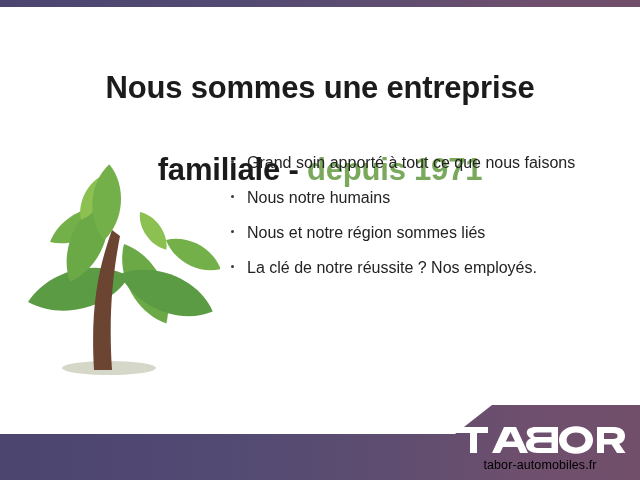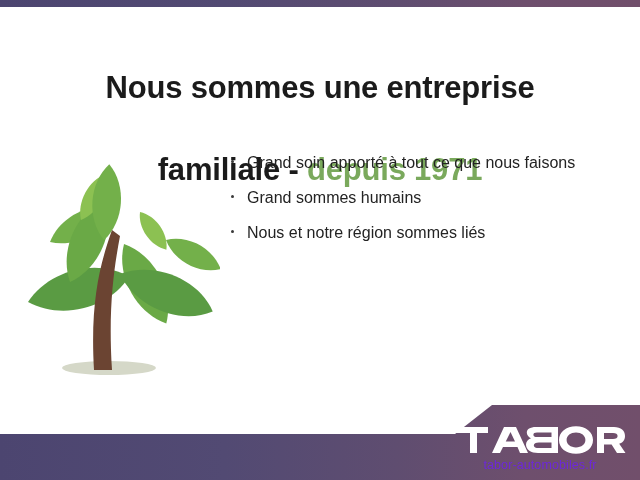--- a/index.html
+++ b/index.html
@@ -117,21 +117,21 @@
   }
   #brand-logo {
     display: block;
     width: 172px;
     height: 32px;
   }
   #brand-url {
     display: block;
     margin-top: 2px;
     font-size: 12.5px;
-    color: #6d28d9;
+    color: #000000;
     letter-spacing: 0.1px;
     text-align: center;
   }
 </style>
 </head>
 <body>
 
 <div id="slide">
 
   <div id="top-bar"></div>
@@ -141,25 +141,29 @@
     <span class="hl-line"><span>familiale - </span><span class="accent">depuis 1971</span></span>
   </div>
 
   <ul id="bullets">
     <li>
       <span class="dot"></span>
       <span>Grand soin apporté à tout ce que nous faisons</span>
     </li>
     <li>
       <span class="dot"></span>
-      <span>Grand sommes humains</span>
+      <span>Nous notre humains</span>
     </li>
     <li>
       <span class="dot"></span>
       <span>Nous et notre région sommes liés</span>
+    </li>
+    <li>
+      <span class="dot"></span>
+      <span>La clé de notre réussite ? Nos employés.</span>
     </li>
   </ul>
 
   <svg id="tree-illustration" viewBox="0 0 212 230">
 
     <ellipse cx="101" cy="216" rx="47" ry="7" fill="#d5d8c8"></ellipse>
 
     <g>
 
       <path transform="translate(42,90) rotate(-28)" d="M0,0 C20,-17 52,-17 70,0 C52,17 20,17 0,0 Z" fill="#73b04a"></path>

